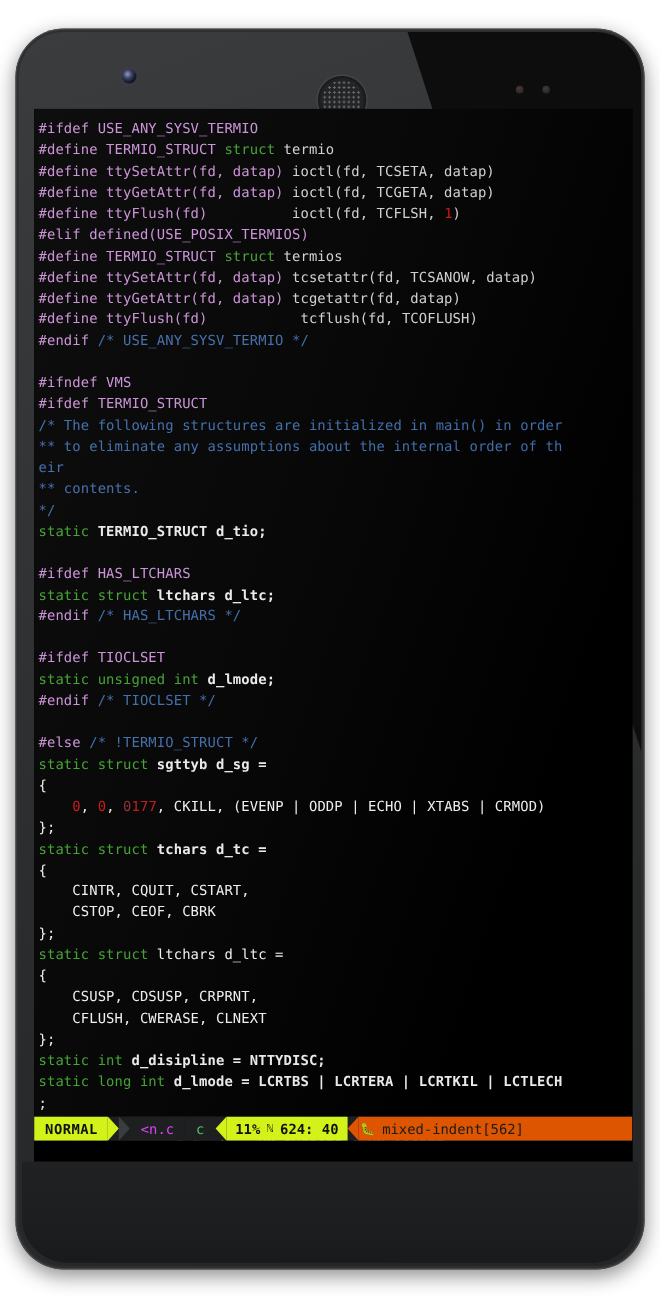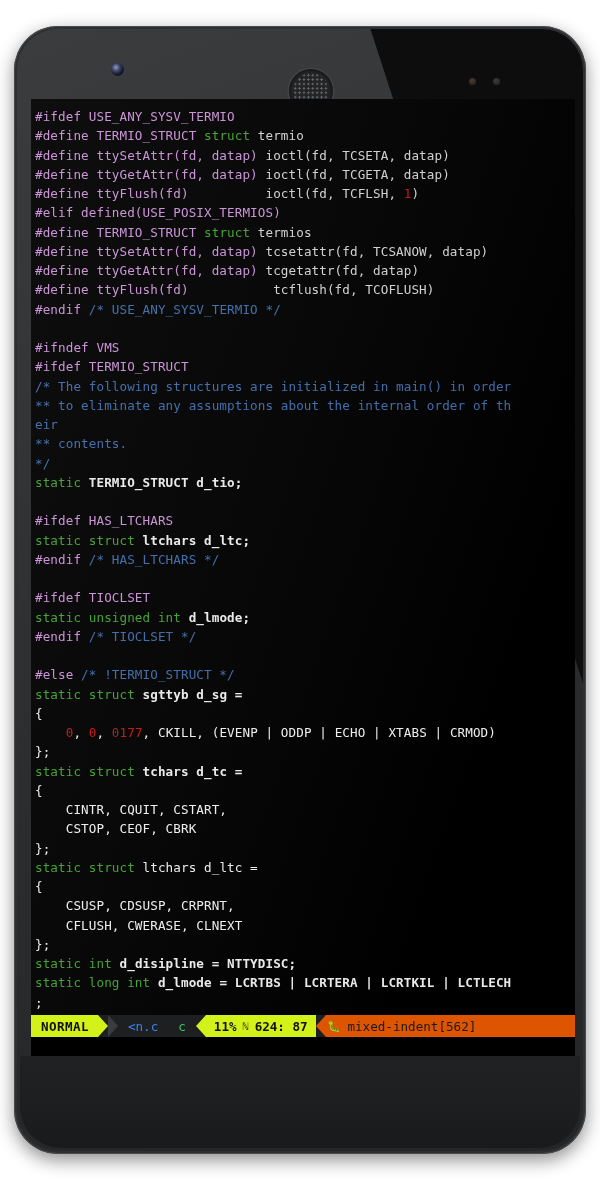--- a/index.html
+++ b/index.html
@@ -99,21 +99,21 @@
     background:#1d1f21;
     font-family:"DejaVu Sans Mono",monospace;
     font-size:12.6px;
     overflow:hidden;
   }
   .seg{display:flex;align-items:center;height:100%;white-space:pre;}
   .seg-mode{background:#d2f21a;color:#111111;font-weight:bold;padding:0 9px 0 10px;letter-spacing:.4px;}
   .arrow{width:0;height:0;border-top:11px solid transparent;border-bottom:11px solid transparent;flex:0 0 auto;}
   .arrow-mode{border-left:10px solid #d2f21a;}
   .arrow-dark{border-left:10px solid #3a3d40;}
-  .seg-file{background:#1d1f21;color:#3b82f6;padding:0 10px;}
+  .seg-file{background:#1d1f21;color:#d946ef;padding:0 10px;}
   .seg-ft{background:#1d1f21;color:#4dbf6d;padding:0 10px;}
   .arrow-left-y{width:0;height:0;border-top:11px solid transparent;border-bottom:11px solid transparent;border-right:10px solid #d2f21a;flex:0 0 auto;}
   .seg-pos{background:#d2f21a;color:#111111;padding:0 8px;font-weight:bold;display:flex;align-items:center;gap:6px;}
   .seg-pos .pct{font-weight:bold;}
   .seg-pos .lnicon{font-size:10px;font-weight:normal;}
   .arrow-left-o{width:0;height:0;border-top:11px solid transparent;border-bottom:11px solid transparent;border-right:10px solid #d2f21a;flex:0 0 auto;}
   .seg-warn{background:#dd5500;color:#1b1b1b;padding:0 8px 0 2px;display:flex;align-items:center;gap:6px;flex:1;}
   .warn-ico{font-size:11px;}
 
   .statusline-fill{position:absolute;left:0;bottom:0;width:544px;height:22px;background:#000000;}
@@ -152,21 +152,21 @@
           <div class="statusbar">
             <div class="seg seg-mode">NORMAL</div>
             <div class="arrow arrow-mode"></div>
             <div class="arrow arrow-dark"></div>
             <div class="seg seg-file">&lt;n.c</div>
             <div class="seg seg-ft">c</div>
             <div class="arrow-left-y"></div>
             <div class="seg seg-pos">
               <span class="pct">11%</span>
               <span class="lnicon">ℕ</span>
-              <span>624: 87</span>
+              <span>624: 40</span>
             </div>
             <div class="arrow-left-o" style="border-right-color:#dd5500;"></div>
             <div class="seg seg-warn">
               <span class="warn-ico">🐛</span>
               <span>mixed-indent[562]</span>
             </div>
           </div>
         </div>
       </div>
 

